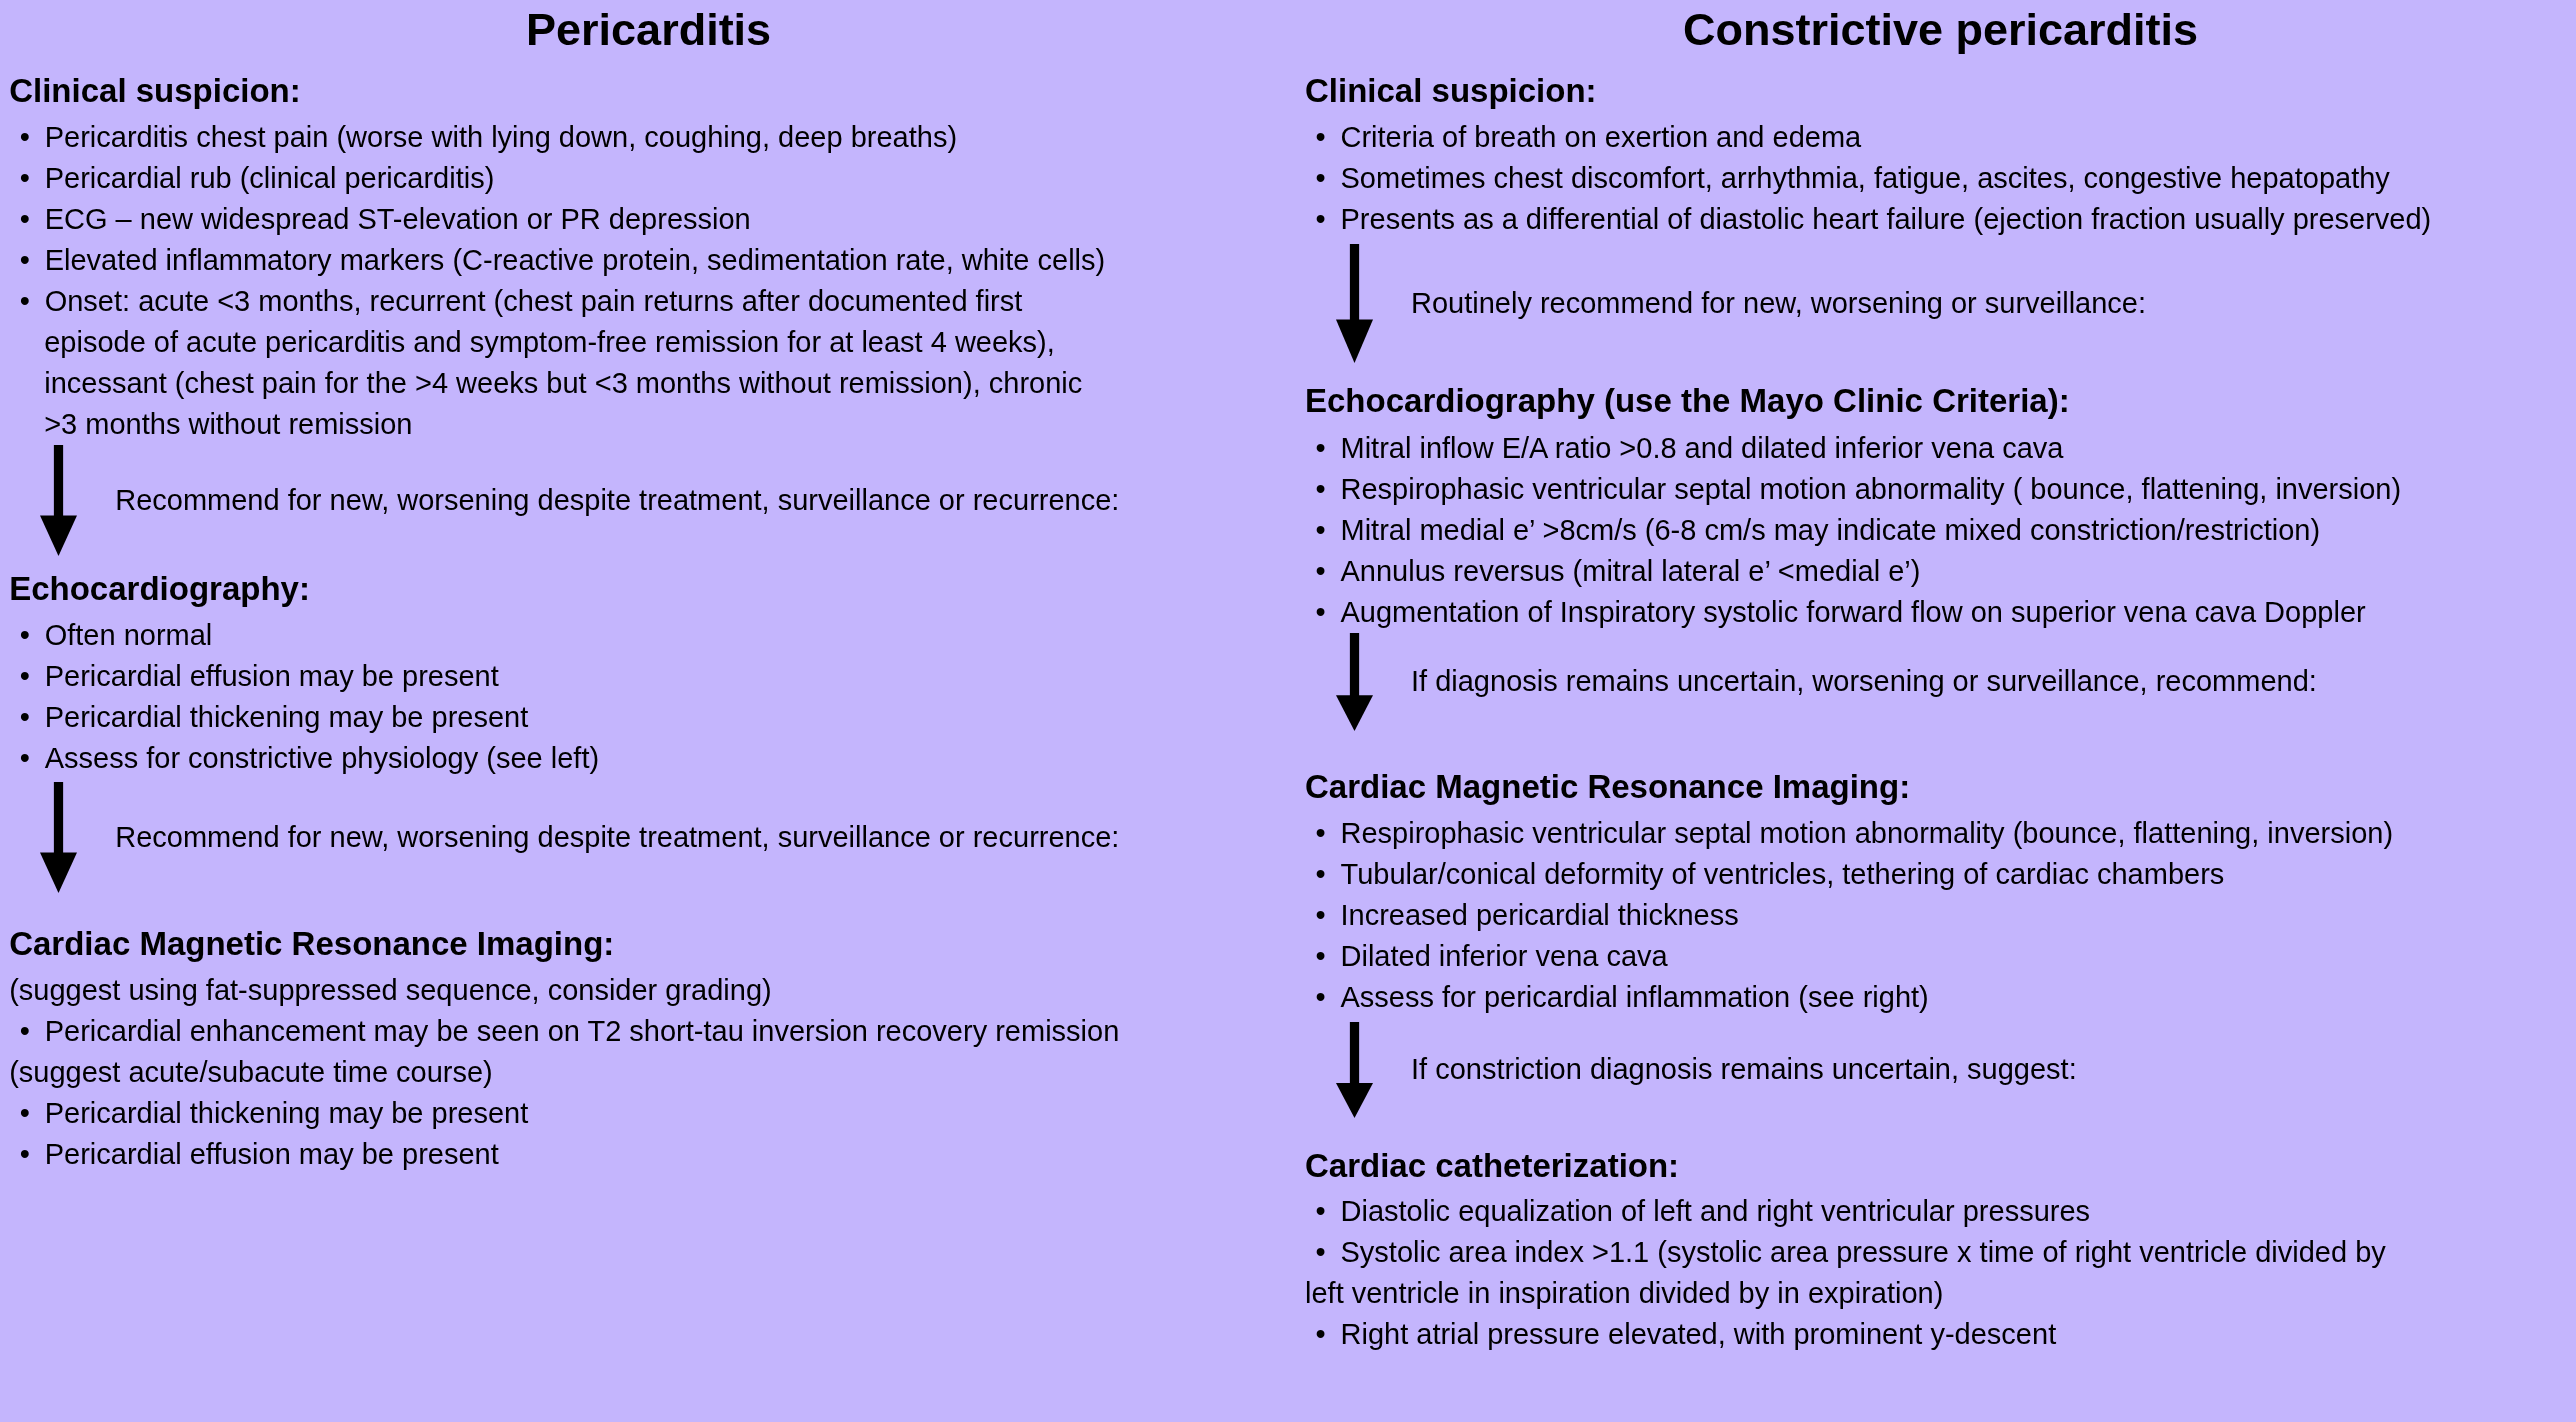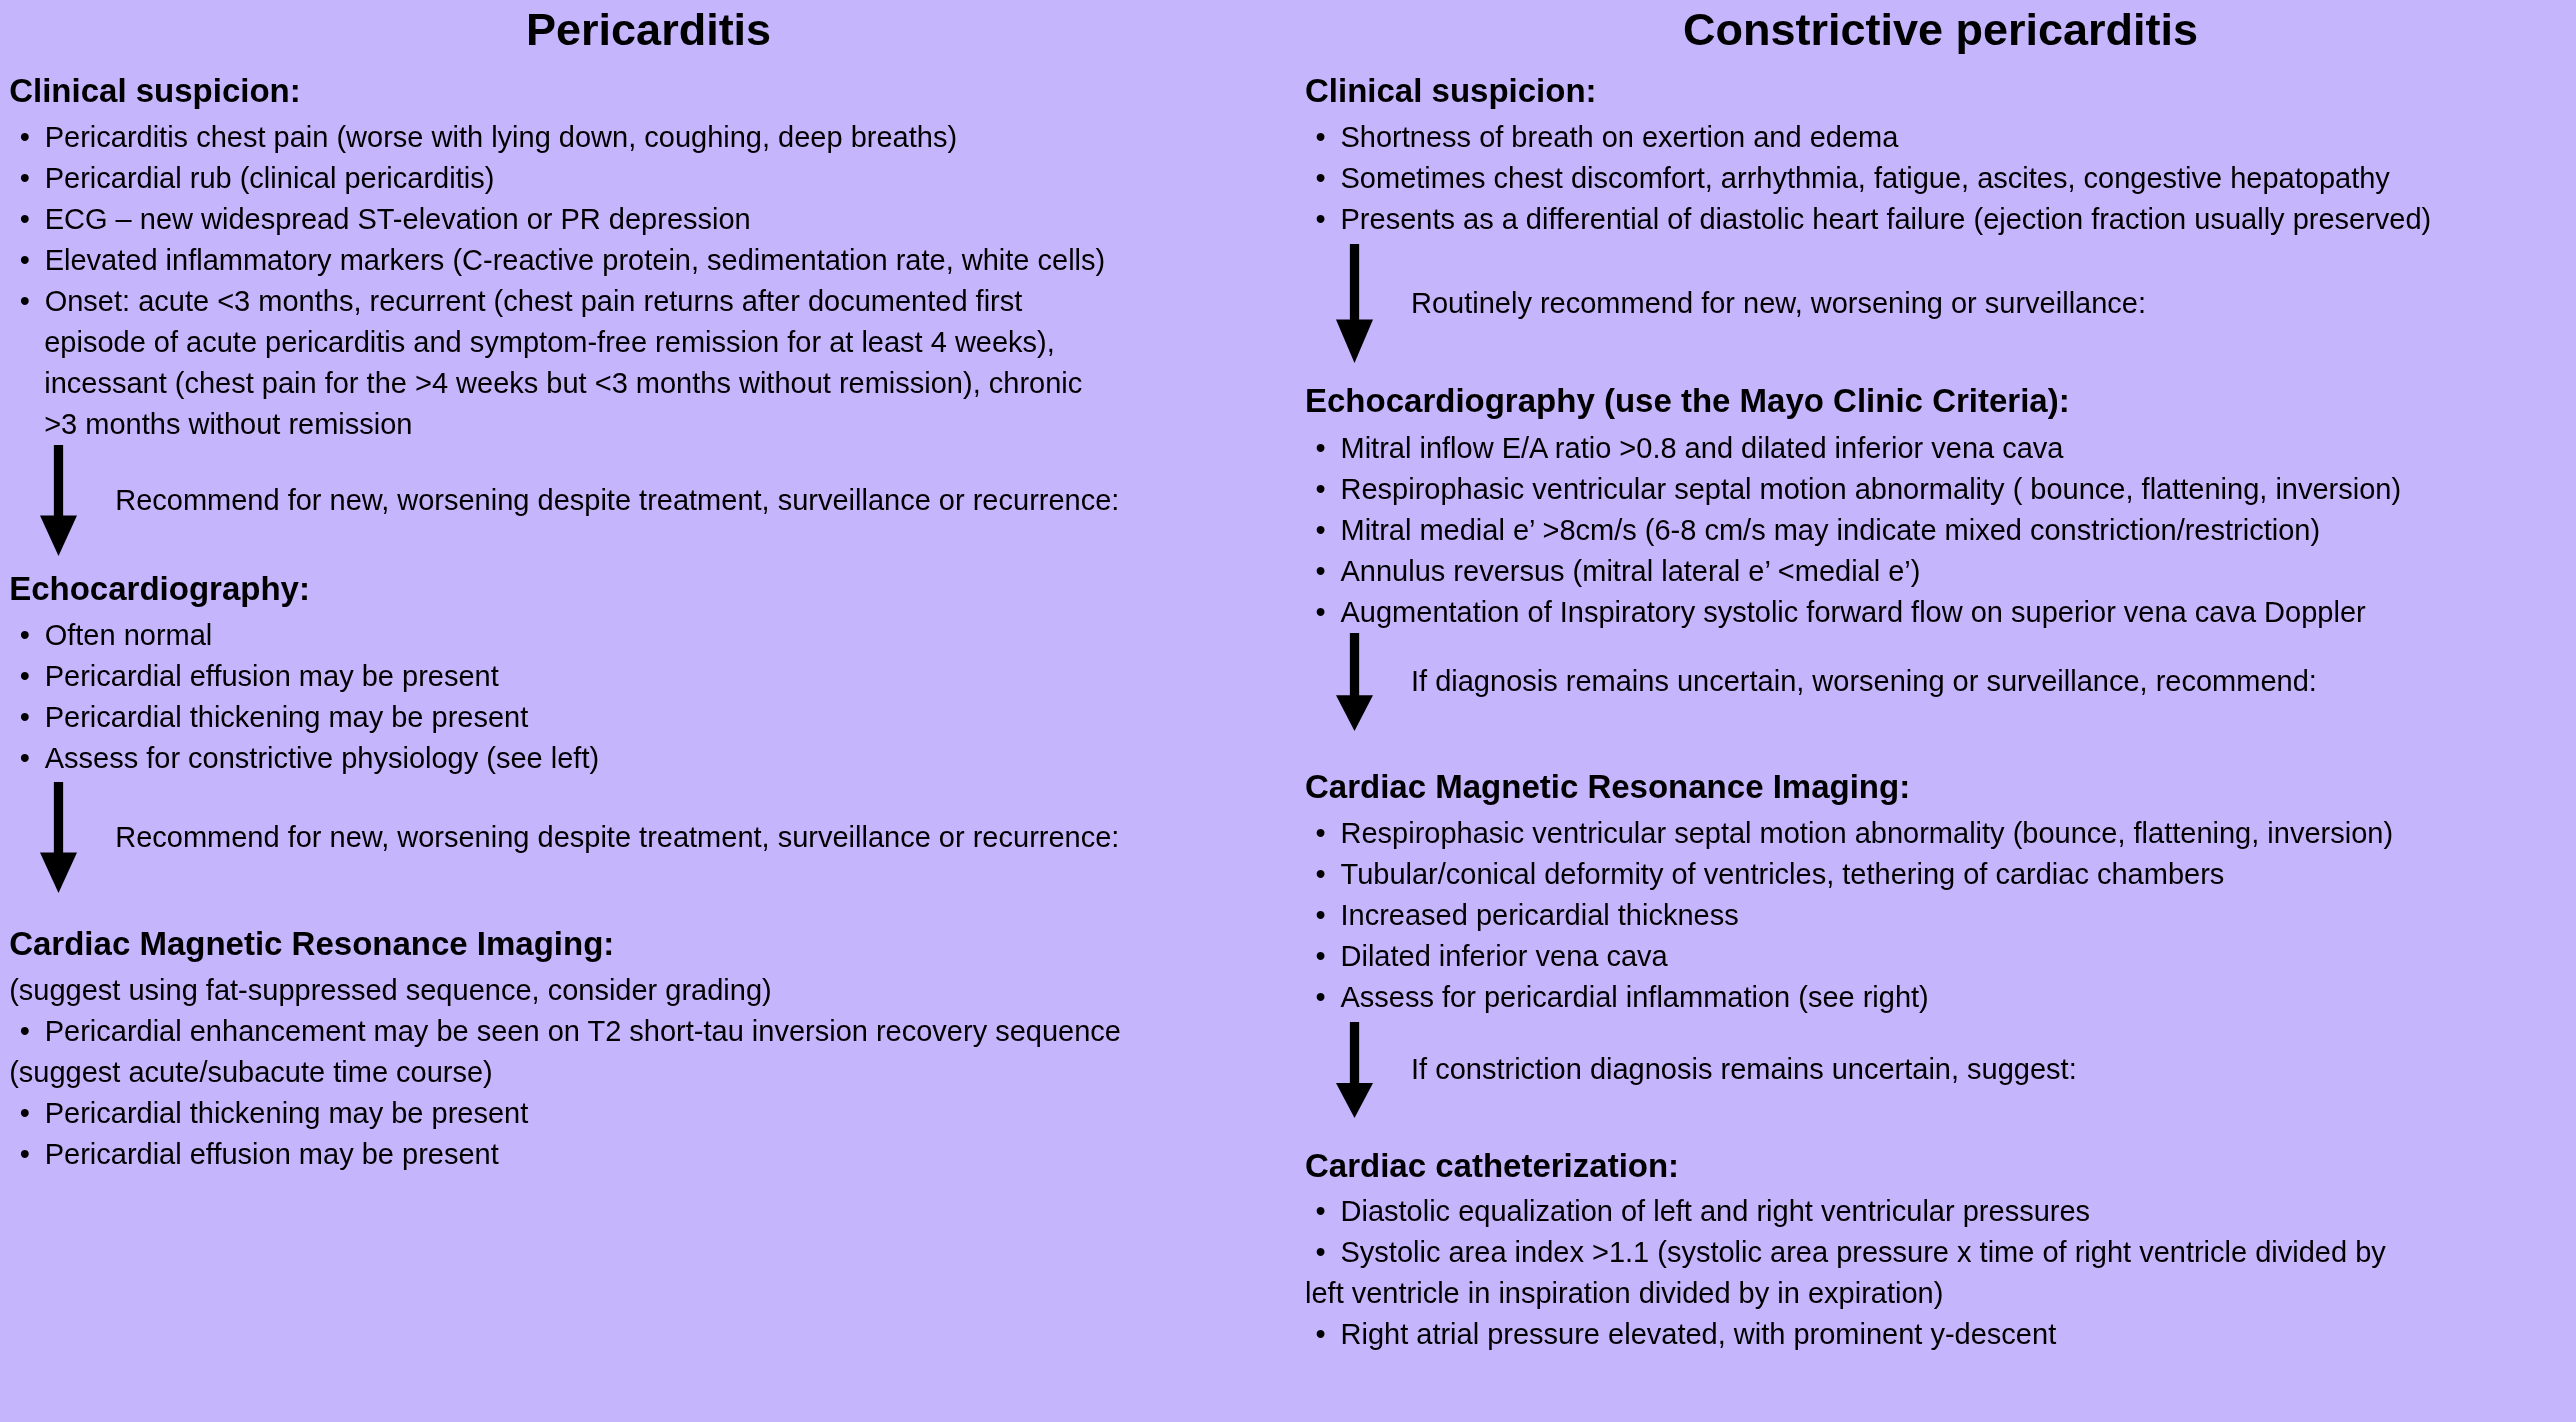--- a/index.html
+++ b/index.html
@@ -83,33 +83,33 @@
       <svg class="arrow" viewBox="0 0 56 164" preserveAspectRatio="none">
           <rect x="21" y="0" width="14" height="110"></rect>
           <polygon points="0,104 56,104 28,164"></polygon>
         </svg>
       <div class="clabel">Recommend for new, worsening despite treatment, surveillance or recurrence:</div>
     </div>
 
     <div class="heading" style="margin-top:30px">Cardiac Magnetic Resonance Imaging:</div>
     <div style="margin-top:5.2px">
       <div class="line cont-flush"><span>(suggest using fat-suppressed sequence, consider grading)</span></div>
-      <div class="line b"><span class="dot">•</span><span>Pericardial enhancement may be seen on T2 short-tau inversion recovery sequence</span></div>
+      <div class="line b"><span class="dot">•</span><span>Pericardial enhancement may be seen on T2 short-tau inversion recovery remission</span></div>
       <div class="line cont-flush"><span>(suggest acute/subacute time course)</span></div>
       <div class="line b"><span class="dot">•</span><span>Pericardial thickening may be present</span></div>
       <div class="line b"><span class="dot">•</span><span>Pericardial effusion may be present</span></div>
     </div>
   </div>
 
   <div class="col col-right">
     <div class="title">Constrictive pericarditis</div>
 
     <div class="heading" style="margin-top:14.4px">Clinical suspicion:</div>
     <div style="margin-top:5.2px">
-      <div class="line b"><span class="dot">•</span><span>Shortness of breath on exertion and edema</span></div>
+      <div class="line b"><span class="dot">•</span><span>Criteria of breath on exertion and edema</span></div>
       <div class="line b"><span class="dot">•</span><span>Sometimes chest discomfort, arrhythmia, fatigue, ascites, congestive hepatopathy</span></div>
       <div class="line b"><span class="dot">•</span><span>Presents as a differential of diastolic heart failure (ejection fraction usually preserved)</span></div>
     </div>
 
     <div class="connector" style="height:119px;margin-top:3.9px">
       <svg class="arrow" viewBox="0 0 56 164" preserveAspectRatio="none">
           <rect x="21" y="0" width="14" height="110"></rect>
           <polygon points="0,104 56,104 28,164"></polygon>
         </svg>
       <div class="clabel">Routinely recommend for new, worsening or surveillance:</div>

